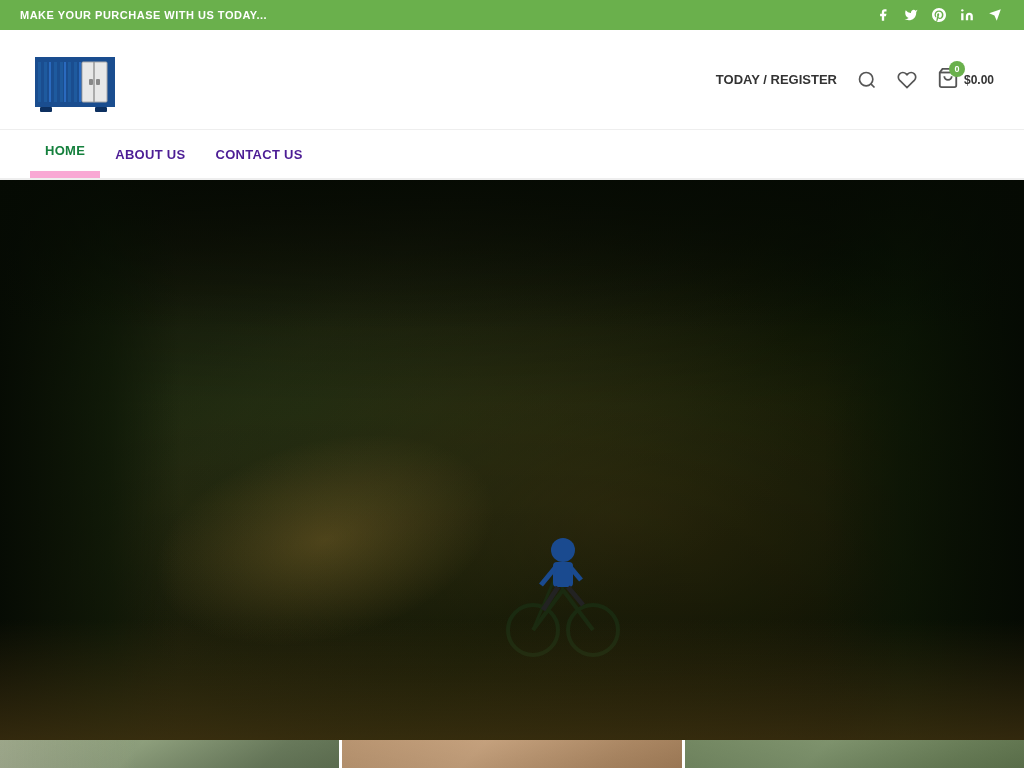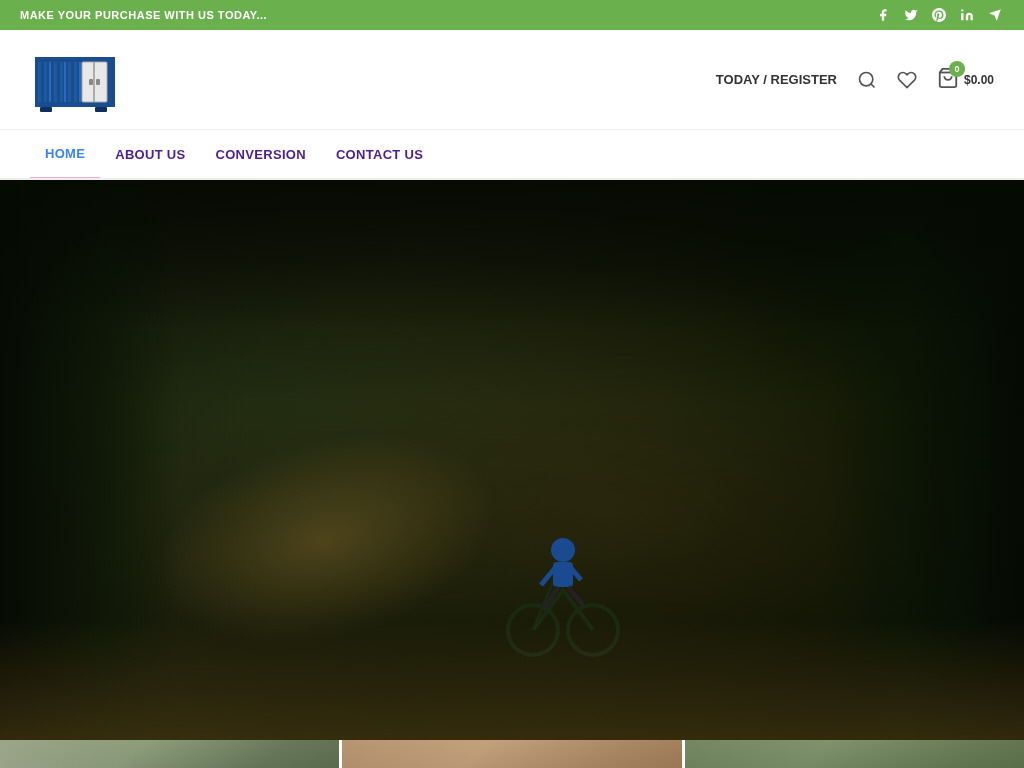--- a/index.html
+++ b/index.html
@@ -128,22 +128,22 @@
       padding: 0 15px;
       font-size: 13px;
       font-weight: 600;
       color: #4c1d95;
       cursor: pointer;
       letter-spacing: 0.3px;
       text-transform: uppercase;
       position: relative;
     }
     .nav-item.active {
-      color: #3b82f6;
-      border-bottom: 1px solid #f9a8d4;
+      color: #15803d;
+      border-bottom: 7px solid #f9a8d4;
     }
     .nav-item-home {
       color: #6ab04c;
     }
     .nav-dropdown-arrow {
       margin-left: 4px;
       font-size: 10px;
     }
 
     
@@ -349,21 +349,20 @@
       </div>
       <span id="cart-price">$0.00</span>
     </div>
   </div>
 </div>
 
 <nav id="nav">
   <ul id="nav-list">
     <li class="nav-item nav-item-home active">HOME</li>
     <li class="nav-item">ABOUT US</li>
-    <li class="nav-item">CONVERSION</li>
     <li class="nav-item">CONTACT US</li>
   </ul>
 </nav>
 
 <div id="hero">
   <div id="hero-bg"></div>
   <div id="hero-overlay"></div>
   <div id="hero-scene">
     <div class="tree-left"></div>
     <div class="tree-right"></div>

